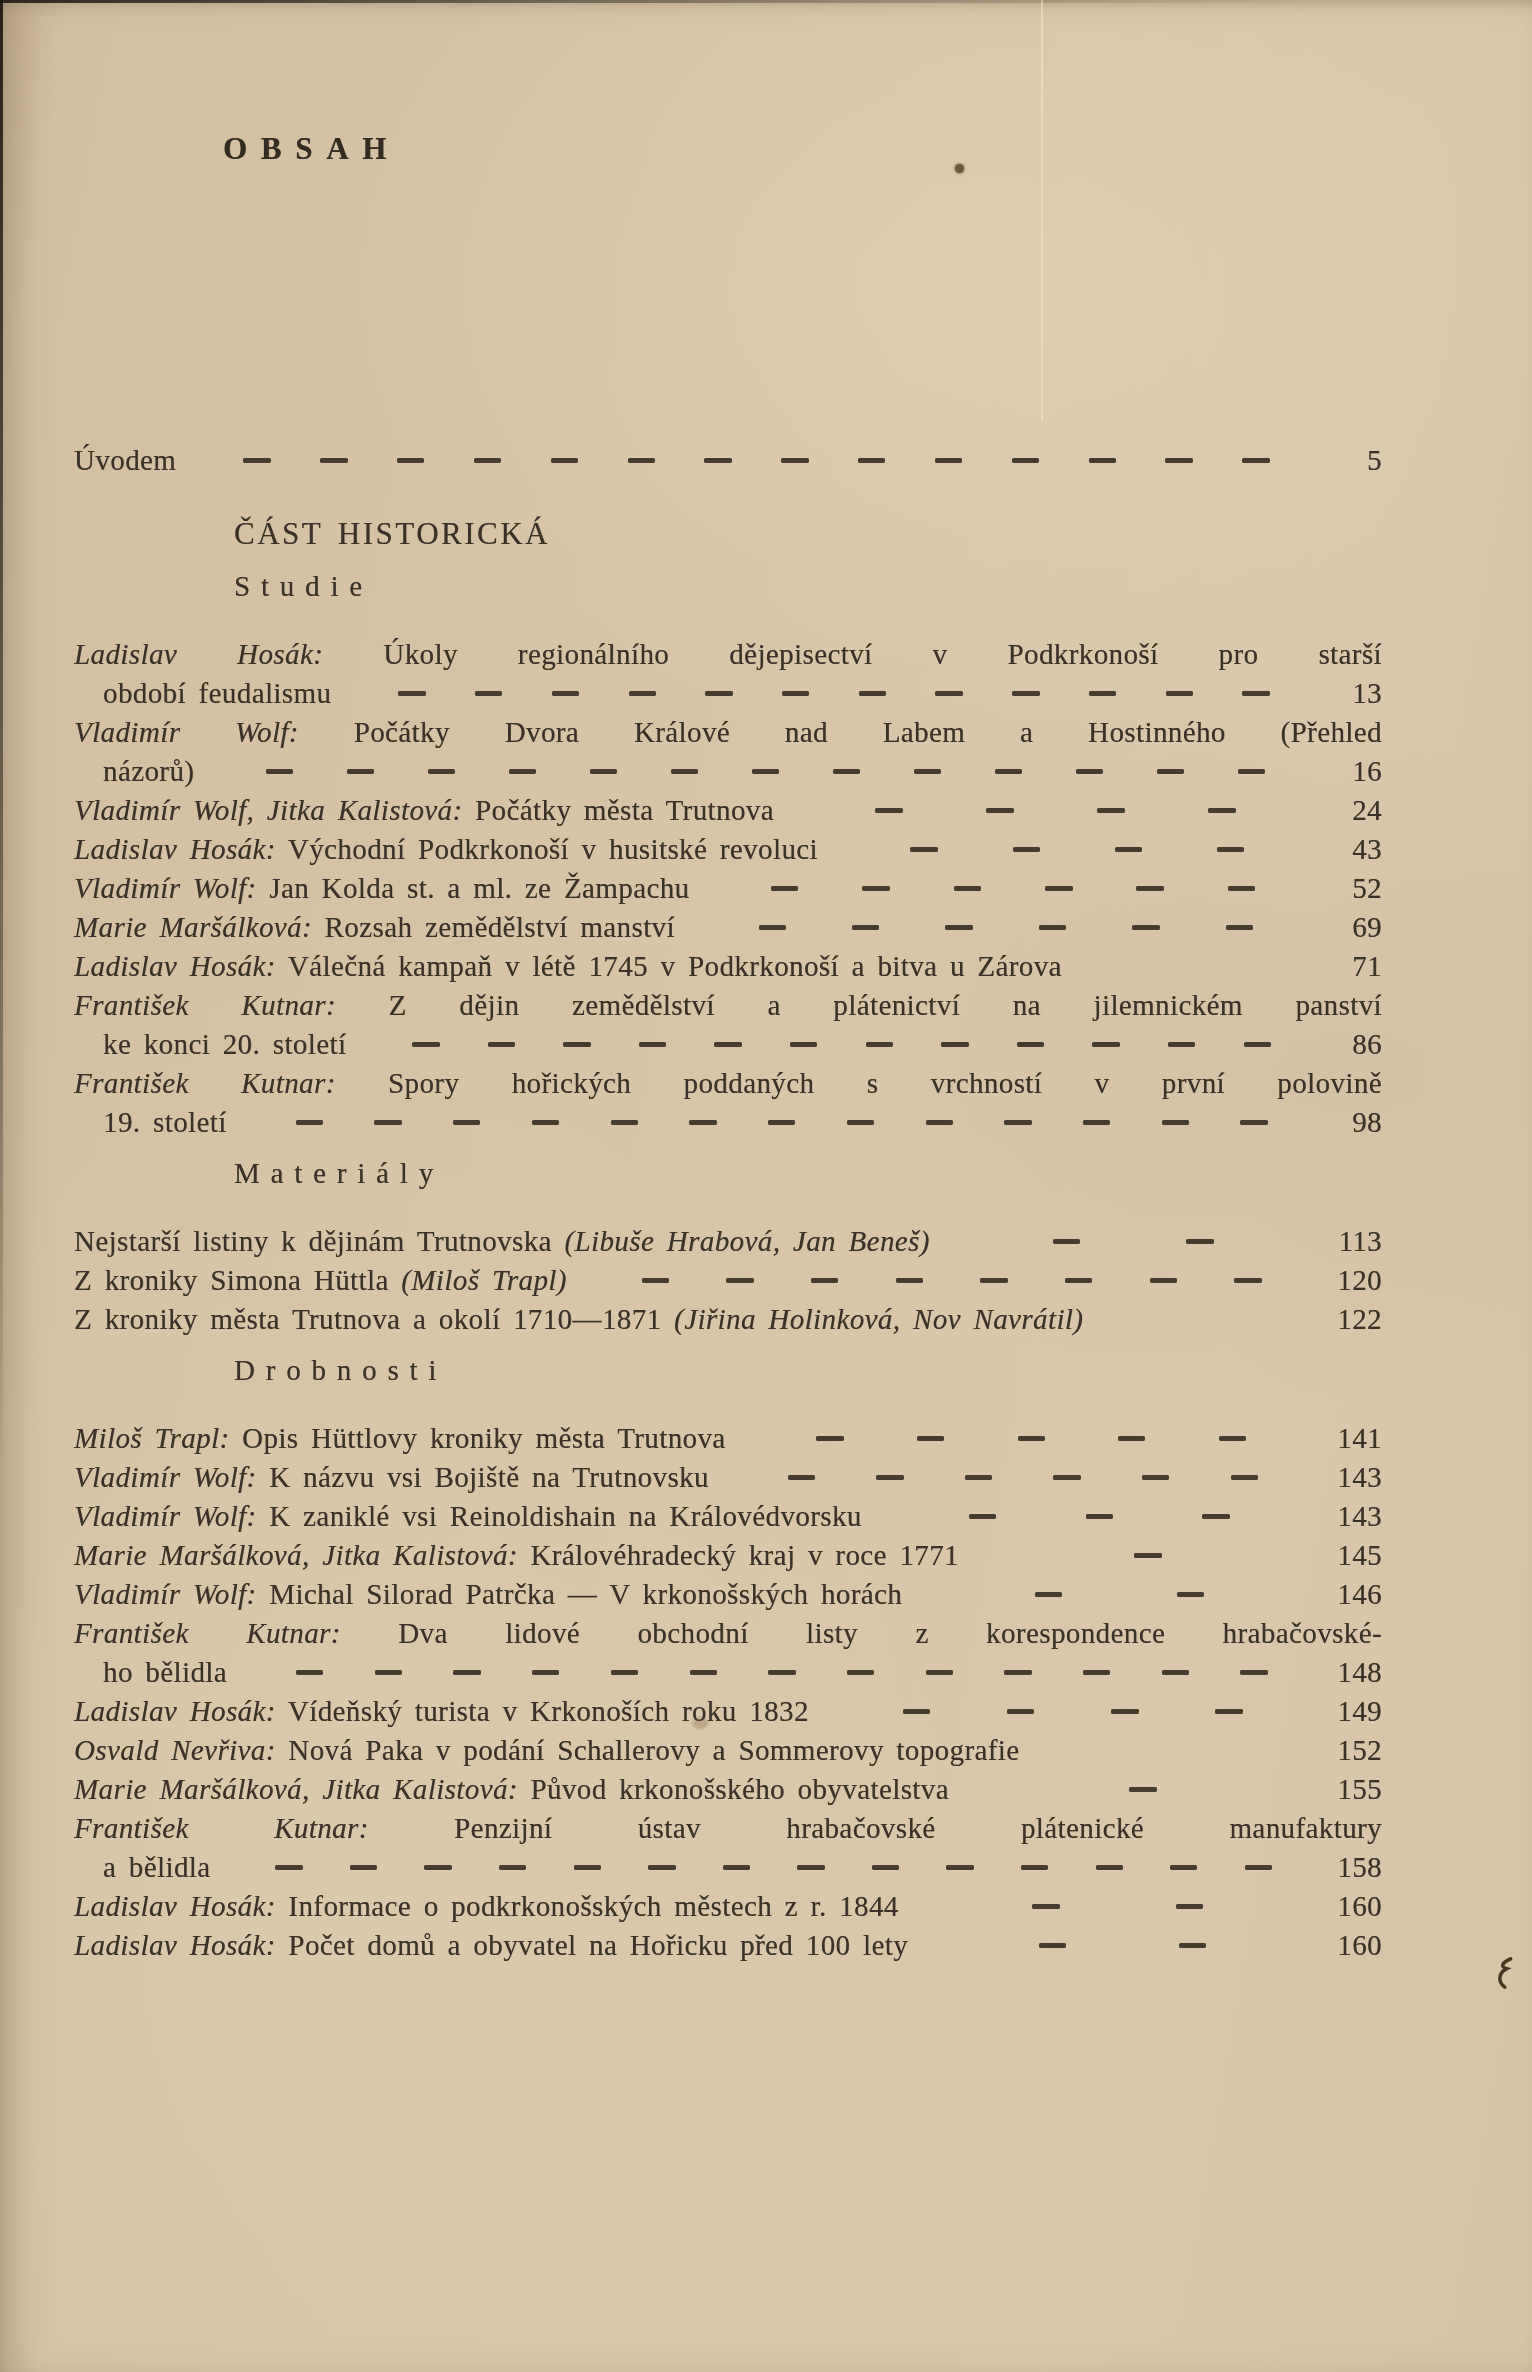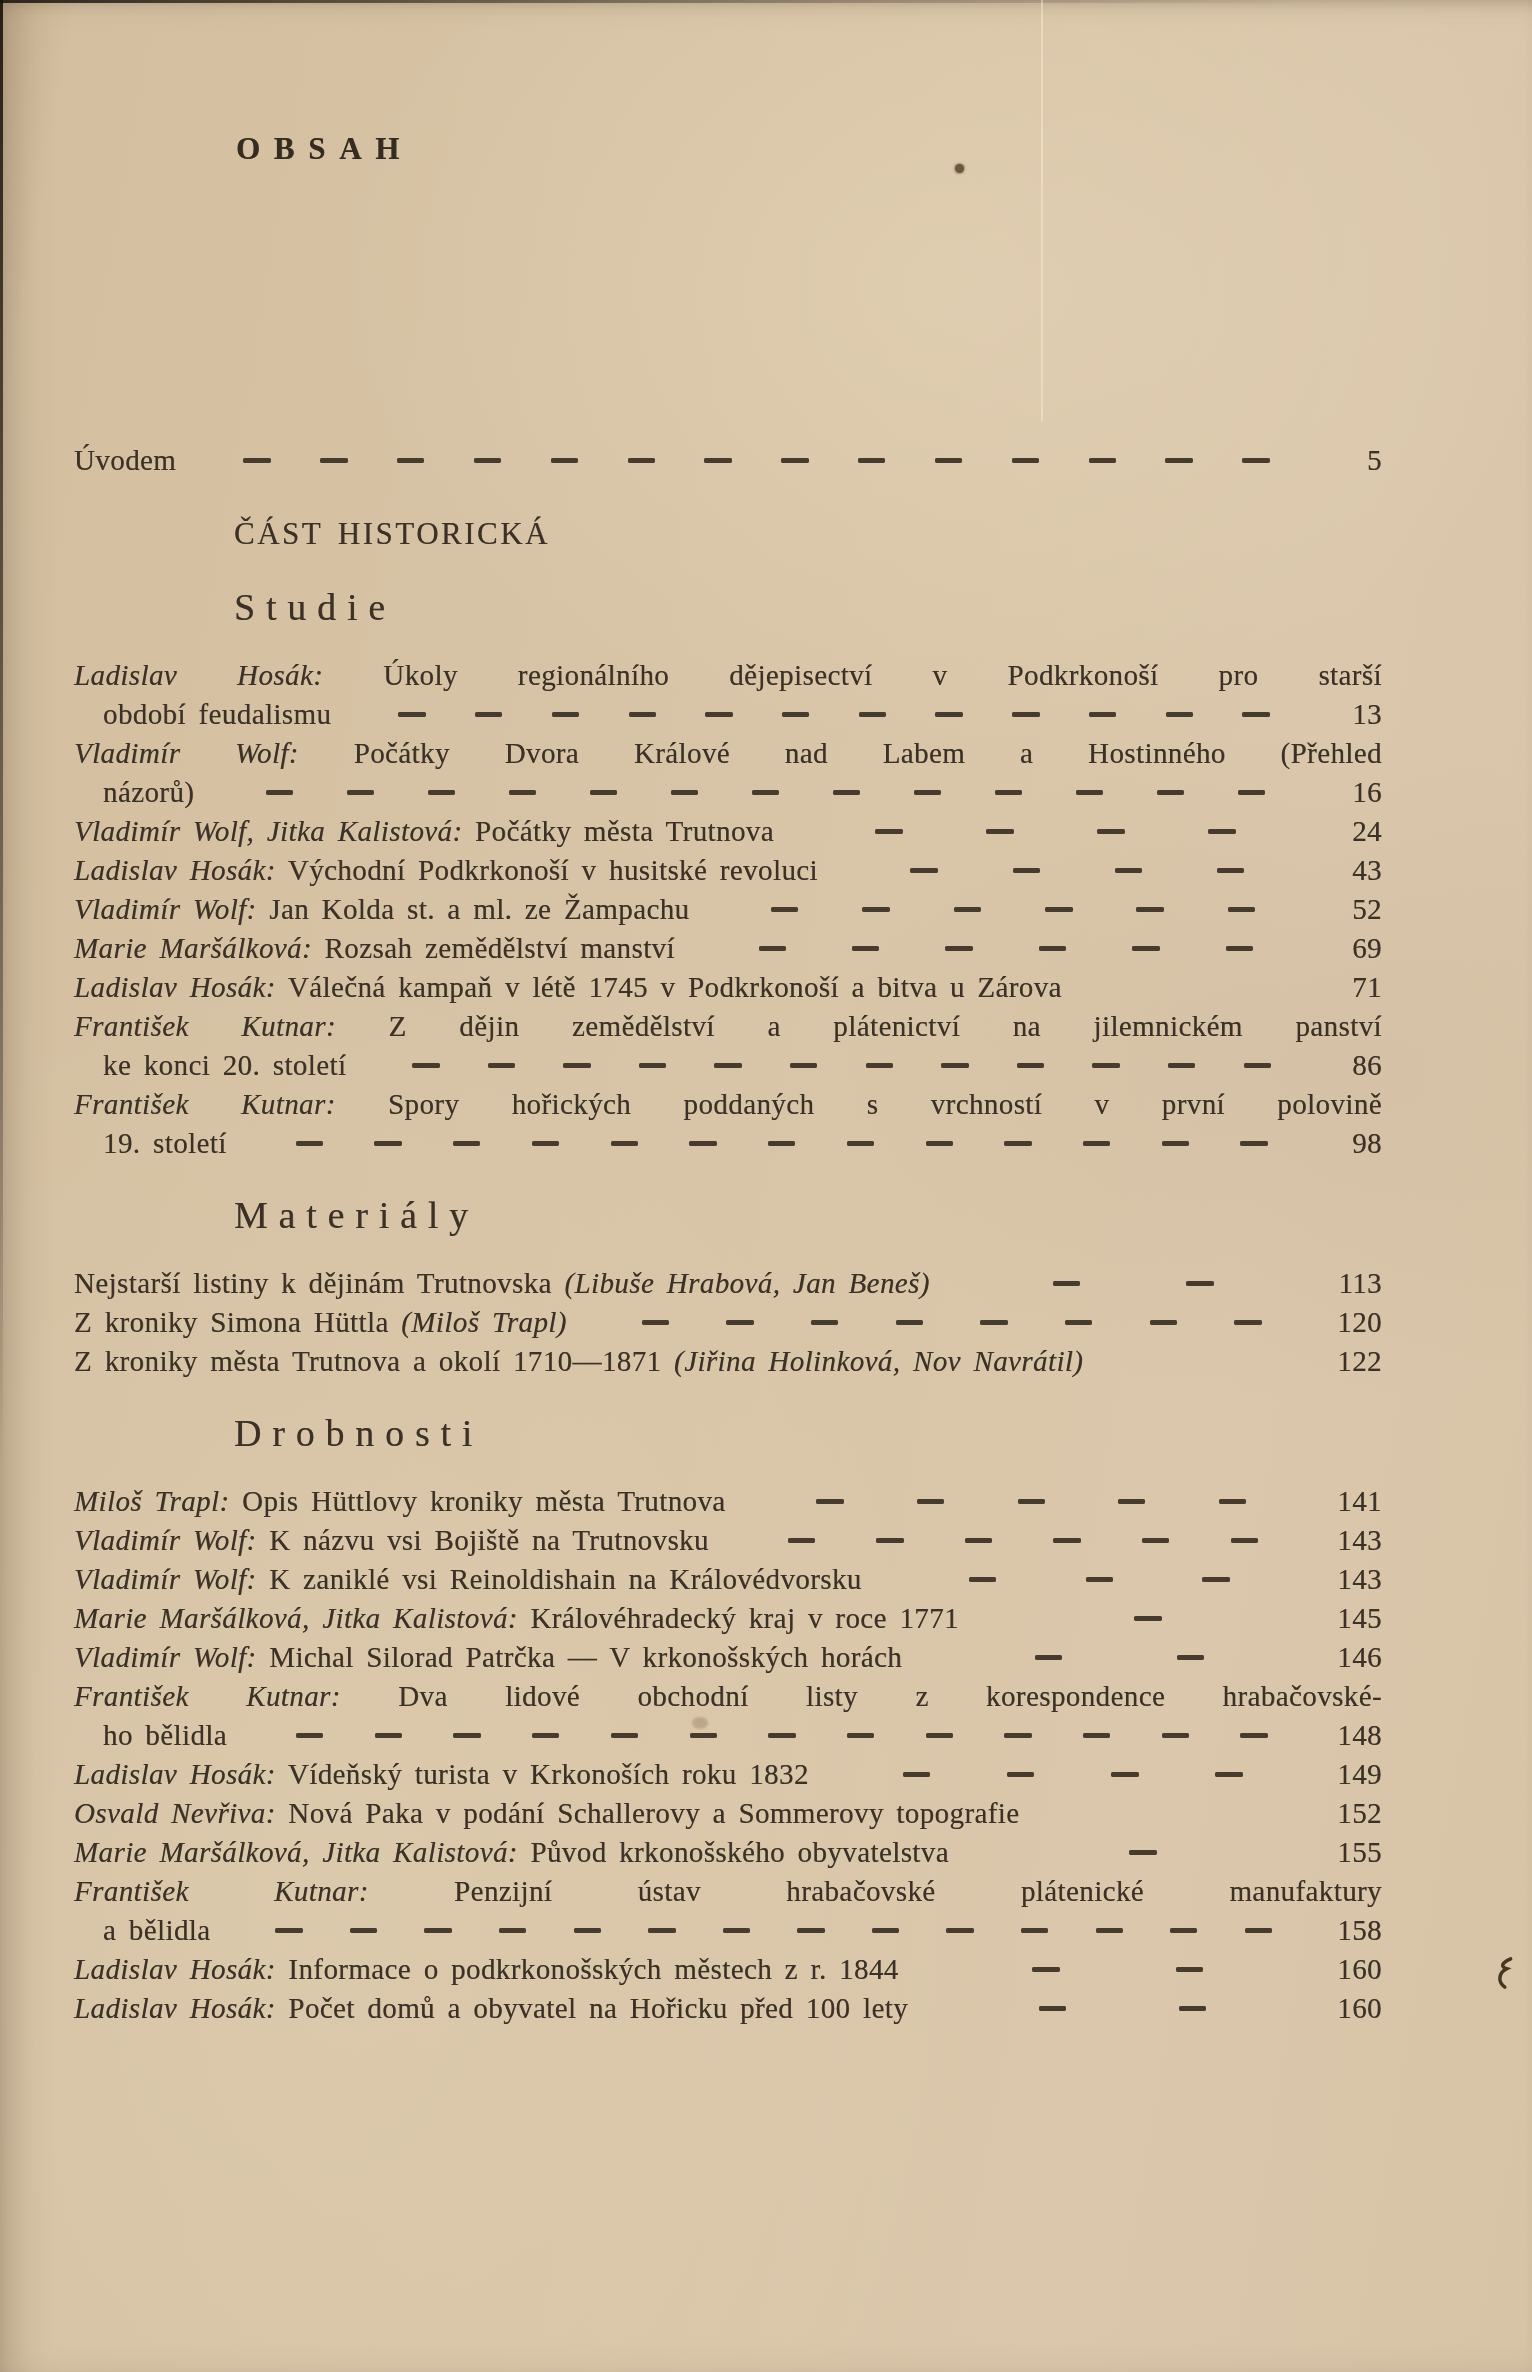--- a/index.html
+++ b/index.html
@@ -38,44 +38,44 @@
     position: absolute; left: 955px; top: 164px; width: 8.8px; height: 8.8px;
     border-radius: 50%; background: #6b583f; box-shadow: 0 0 2px 1px rgba(107,88,63,0.5);
   }
   .blot {
     position: absolute; left: 692px; top: 1717px; width: 15.7px; height: 11.8px;
     border-radius: 50%; background: rgba(122,92,58,0.30); filter: blur(1px);
   }
   .squiggle { position: absolute; left: 1494px; top: 1956px; }
 
   .title {
-    position: absolute; left: 236px; top: 131px;
+    position: absolute; left: 223px; top: 131px;
     font-size: 31px; font-weight: bold; letter-spacing: 13.7px;
     color: #352c21; text-shadow: 0.4px 0 0.6px rgba(53,44,33,0.6);
   }
 
   .content {
     position: absolute; left: 74px; right: 151px; top: 0;
     padding-top: 441px;
     font-size: 29px;
     word-spacing: 4.9px;
     letter-spacing: 0.4px;
     text-shadow: 0.3px 0 0.5px rgba(59,49,38,0.55);
   }
 
   .h-caps {
     margin: 32px 0 0 160px;
     line-height: 43px;
     font-size: 31px;
     letter-spacing: 2.5px;
   }
   .h-spaced {
-    margin: 33px 0 29px 160px;
+    margin: 12px 0 29px 160px;
     line-height: 39px;
-    font-size: 38px;
+    font-size: 29px;
     letter-spacing: 10.8px;
   }
 
   .entry { margin: 0; }
   .line { display: flex; align-items: center; line-height: 39px; white-space: nowrap; }
   .line.fullline { display: block; text-align-last: justify; }
   .line .txt { flex: 0 0 auto; }
   .line.indent { padding-left: 29px; }
   .txt i { font-style: italic; }
 

